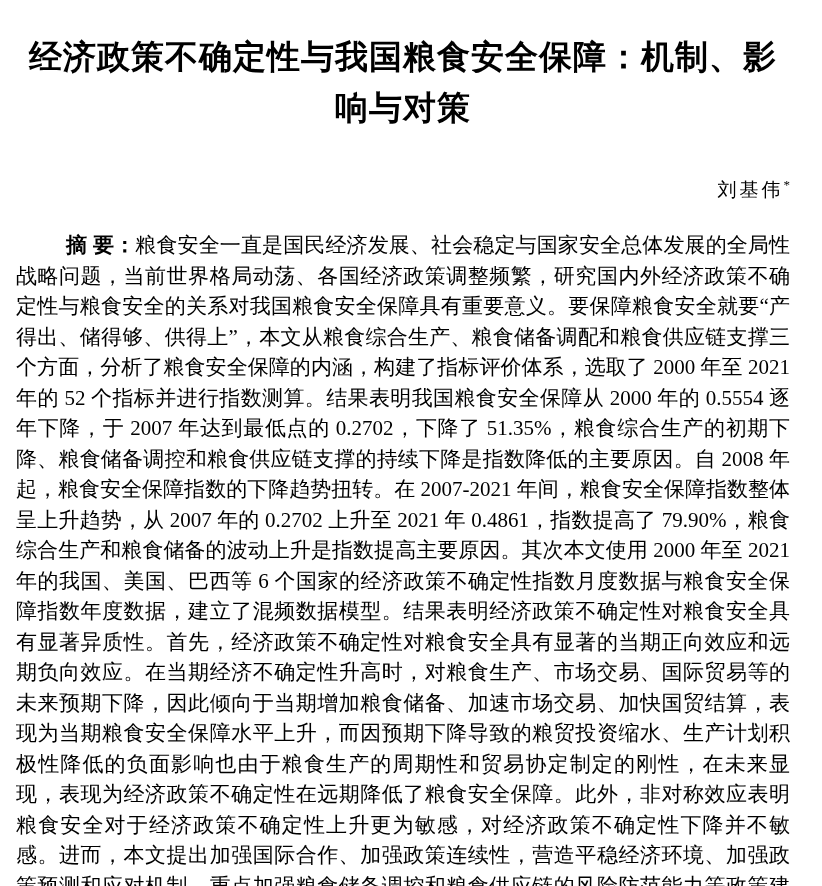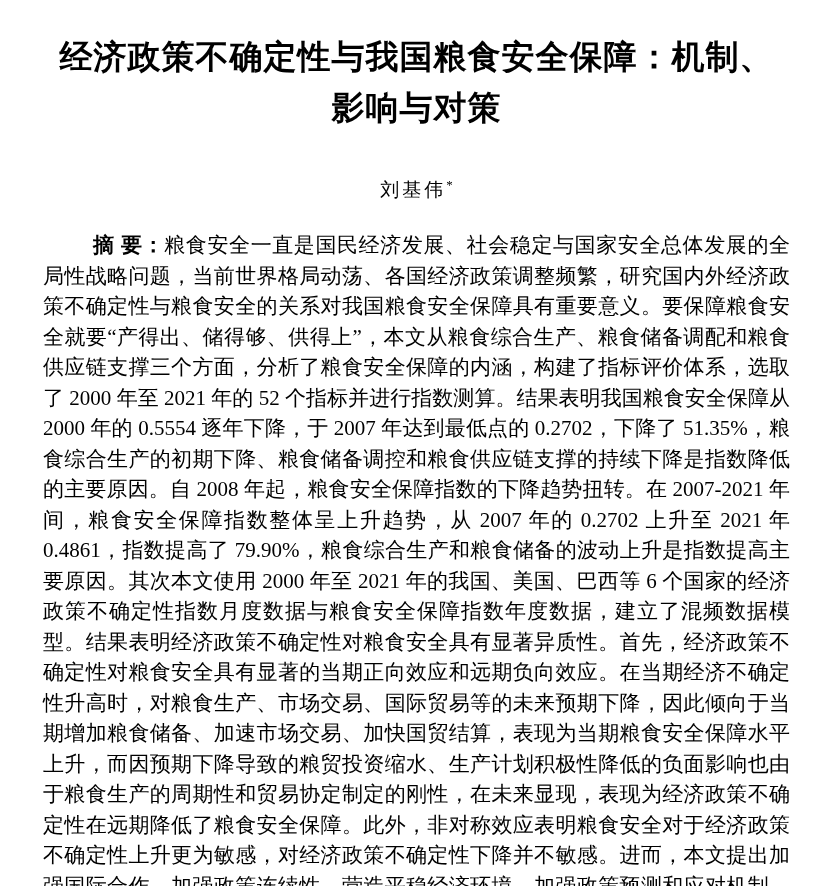--- a/index.html
+++ b/index.html
@@ -11,34 +11,34 @@
     width: 822px;
     height: 886px;
     overflow: hidden;
     color: #000000;
     font-family: "Liberation Serif", "DejaVu Serif", serif;
   }
   .page {
     box-sizing: border-box;
     width: 822px;
     height: 686px;
-    padding: 26px 32px 8px 43px;
+    padding: 26px 32px 8px 16px;
   }
   .title {
     margin: 6px 0 0 0;
     font-size: 33px;
     line-height: 51px;
     font-weight: bold;
     text-align: center;
     letter-spacing: 1px;
     font-family: "Liberation Serif", "DejaVu Serif", serif;
   }
   .author-line {
     margin-top: 38px;
-    text-align: center;
+    text-align: right;
     font-size: 19px;
     line-height: 26px;
     letter-spacing: 3px;
   }
   .author-line sup {
     font-size: 13px;
     letter-spacing: 0;
     vertical-align: super;
   }
   .abstract {

